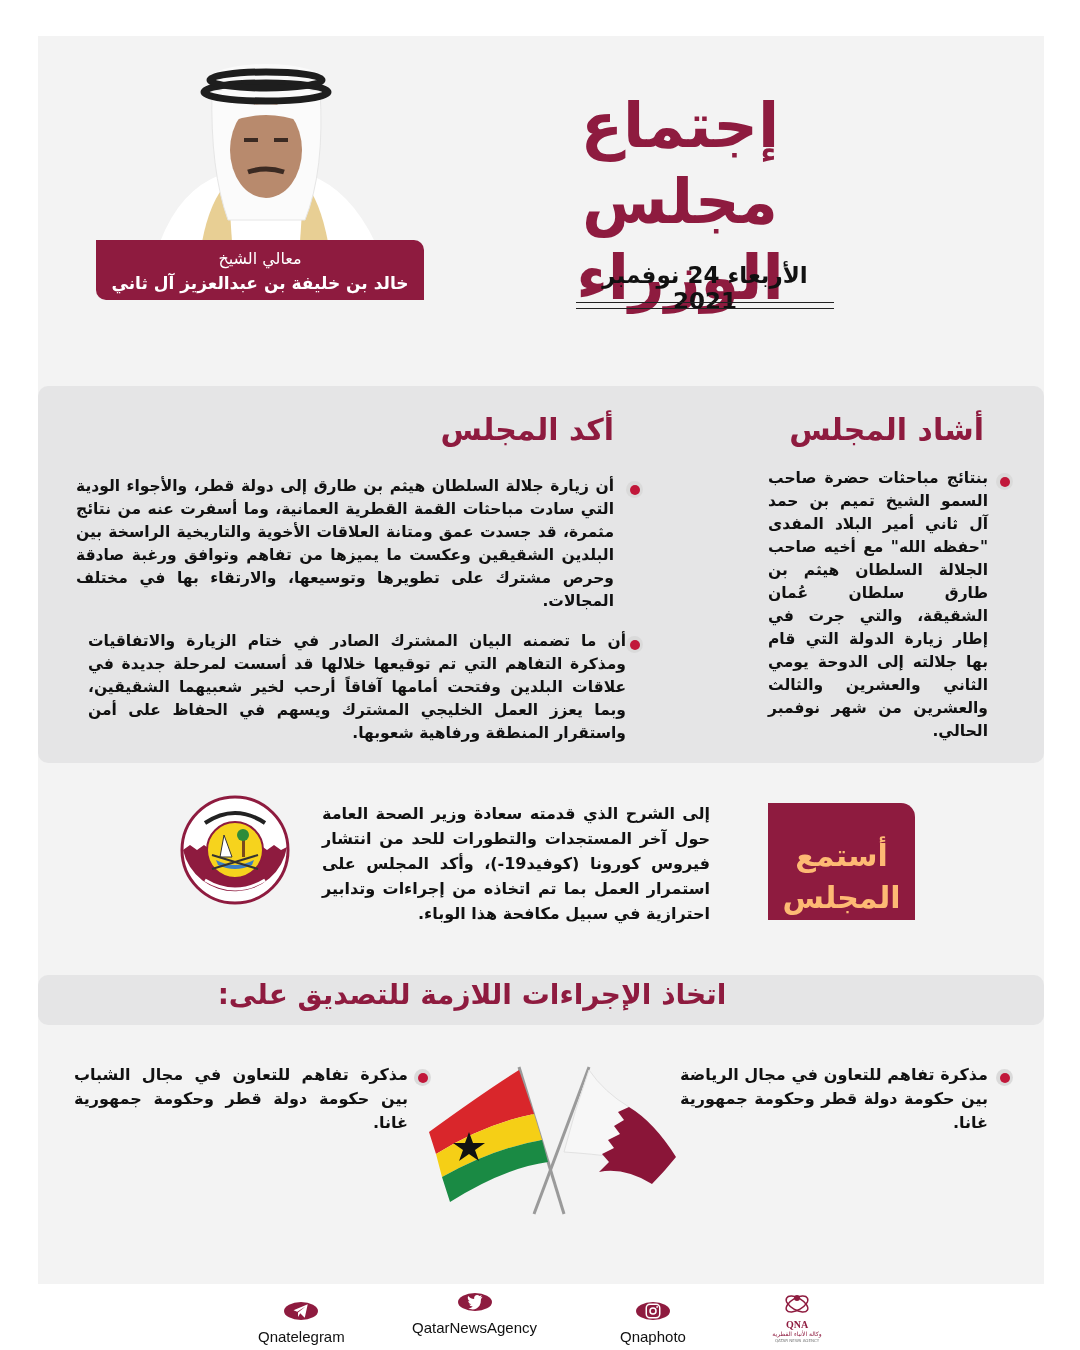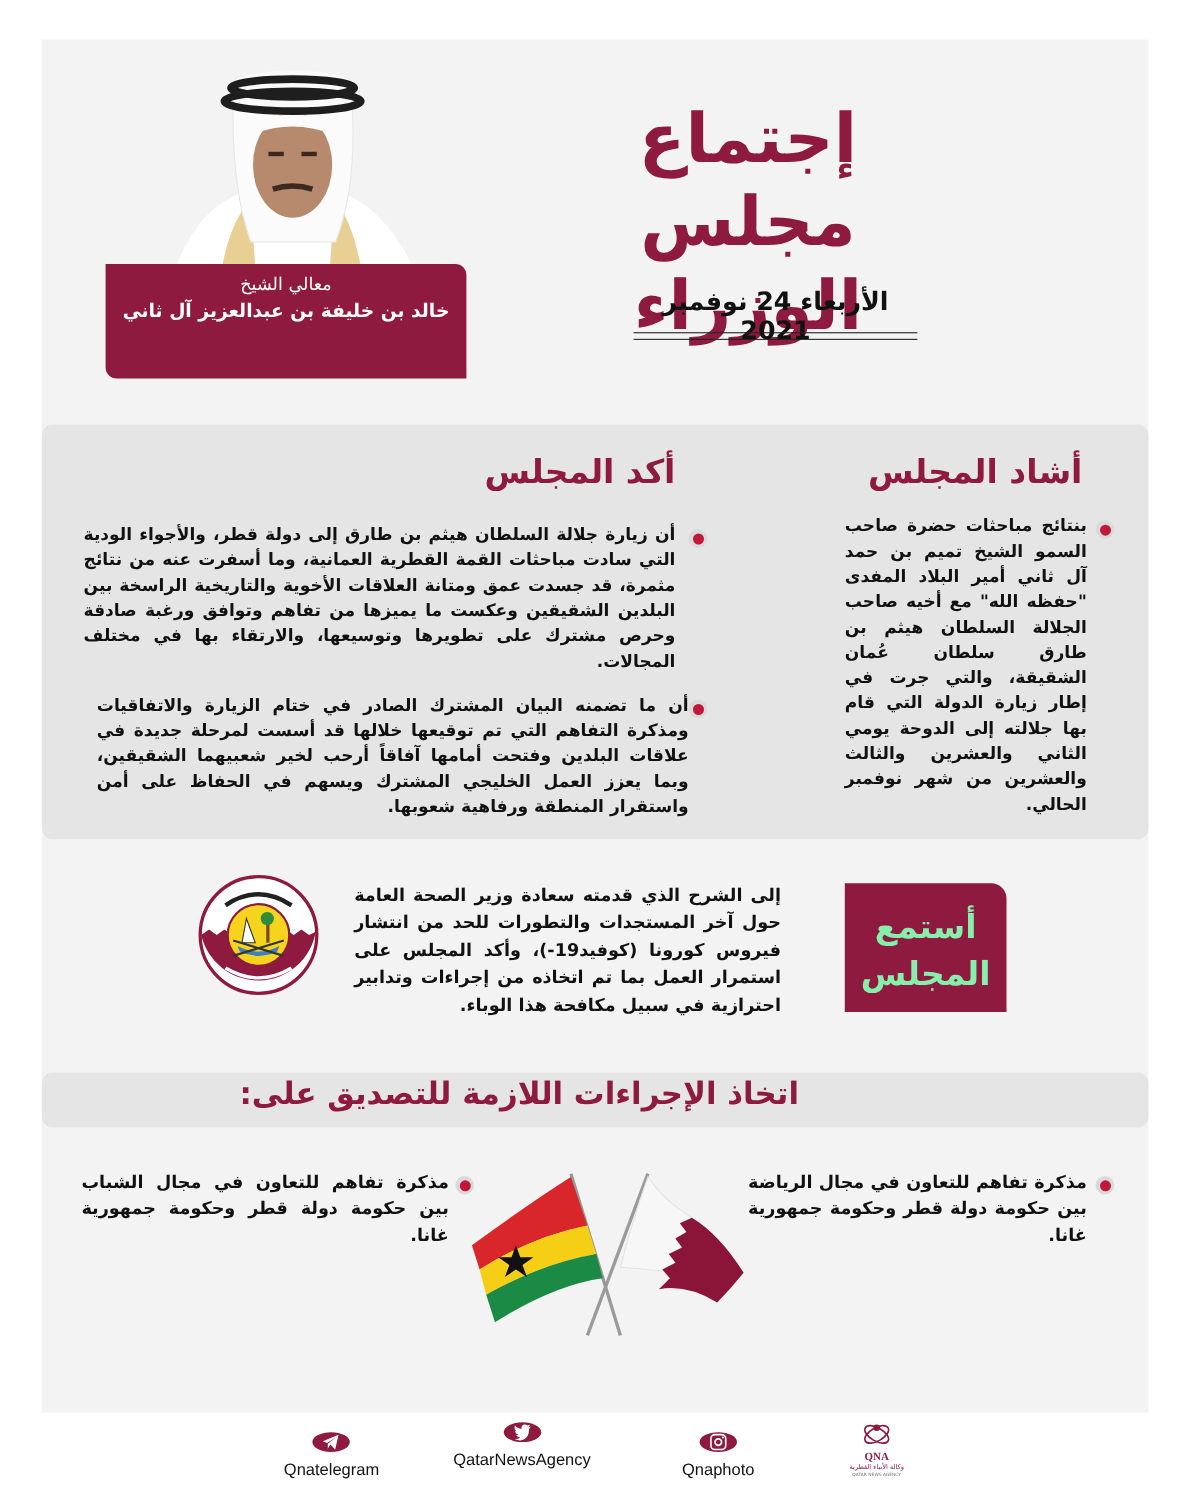--- a/index.html
+++ b/index.html
@@ -5,34 +5,34 @@
   html,body{margin:0;padding:0;}
   body{width:1080px;height:1350px;background:#ffffff;position:relative;overflow:hidden;font-family:"DejaVu Sans",sans-serif;color:#1a1a1a;}
   .card{position:absolute;left:38px;top:36px;width:1006px;height:1248px;background:#f3f3f3;}
 
   
   .title{position:absolute;right:190px;top:88px;width:420px;text-align:center;color:#8e1b3f;font-weight:bold;font-size:62px;line-height:76px;direction:rtl;}
   .date{position:absolute;left:576px;top:262px;width:258px;text-align:center;font-weight:bold;font-size:23px;direction:rtl;color:#111;}
   .date-rule{position:absolute;left:576px;width:258px;height:1px;background:#222;}
 
   .portrait{position:absolute;left:140px;top:50px;width:250px;height:192px;}
-  .name-box{position:absolute;left:96px;top:240px;width:328px;height:104px;background:#8e1b3f;border-radius:0 10px 0 10px;color:#fff;text-align:center;direction:rtl;}
+  .name-box{position:absolute;left:96px;top:240px;width:328px;height:60px;background:#8e1b3f;border-radius:0 10px 0 10px;color:#fff;text-align:center;direction:rtl;}
   .name-box .l1{font-size:16px;margin-top:8px;line-height:22px;}
   .name-box .l2{font-size:17px;font-weight:bold;line-height:26px;}
   .name-box .l3{font-size:16px;line-height:22px;}
 
   
   .band{position:absolute;left:38px;top:386px;width:1006px;height:377px;background:#e5e5e6;border-radius:10px 10px 10px 10px;}
   .sec-title{position:absolute;color:#8e1b3f;font-weight:bold;font-size:30px;direction:rtl;text-align:right;}
   .bullet{position:absolute;width:17px;height:17px;border-radius:50%;background:#dadada;}
   .bullet::after{content:"";position:absolute;left:3.5px;top:3.5px;width:10px;height:10px;border-radius:50%;background:#c1173a;}
   .para{position:absolute;direction:rtl;text-align:justify;text-align-last:right;font-size:15.5px;line-height:23px;color:#111;font-weight:bold;}
 
   
-  .listen-box{position:absolute;left:768px;top:803px;width:147px;height:117px;background:#8e1b3f;border-radius:0 14px 0 0;color:#86efac;font-weight:bold;font-size:30px;line-height:42px;text-align:center;direction:rtl;padding-top:20px;box-sizing:border-box;}
+  .listen-box{position:absolute;left:768px;top:803px;width:147px;height:117px;background:#8e1b3f;border-radius:0 14px 0 0;color:#fdba74;font-weight:bold;font-size:30px;line-height:42px;text-align:center;direction:rtl;padding-top:32px;box-sizing:border-box;}
   .moph{position:absolute;left:180px;top:795px;width:110px;height:110px;}
 
   
   .measures-bar{position:absolute;left:38px;top:975px;width:1006px;height:50px;background:#e5e5e6;border-radius:10px;}
   .measures-title{position:absolute;left:38px;top:978px;width:868px;text-align:center;color:#8e1b3f;font-weight:bold;font-size:28px;direction:rtl;}
   .flags{position:absolute;left:424px;top:1062px;width:262px;height:156px;}
 
   
   .social{position:absolute;top:1302px;height:34px;display:flex;align-items:center;gap:8px;font-family:"Liberation Sans",sans-serif;font-size:15px;color:#111;flex-direction:column;}
   .social .ic{width:34px;height:34px;border-radius:50%;background:#8e1b3f;display:flex;align-items:center;justify-content:center;}

